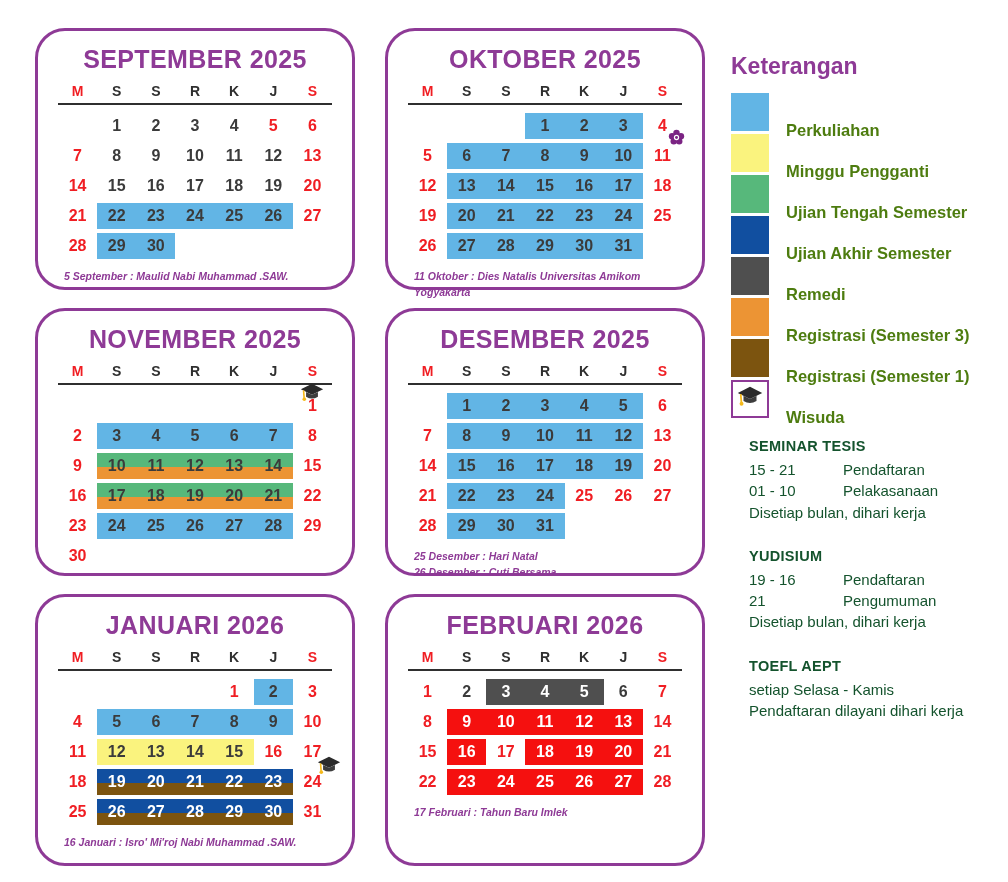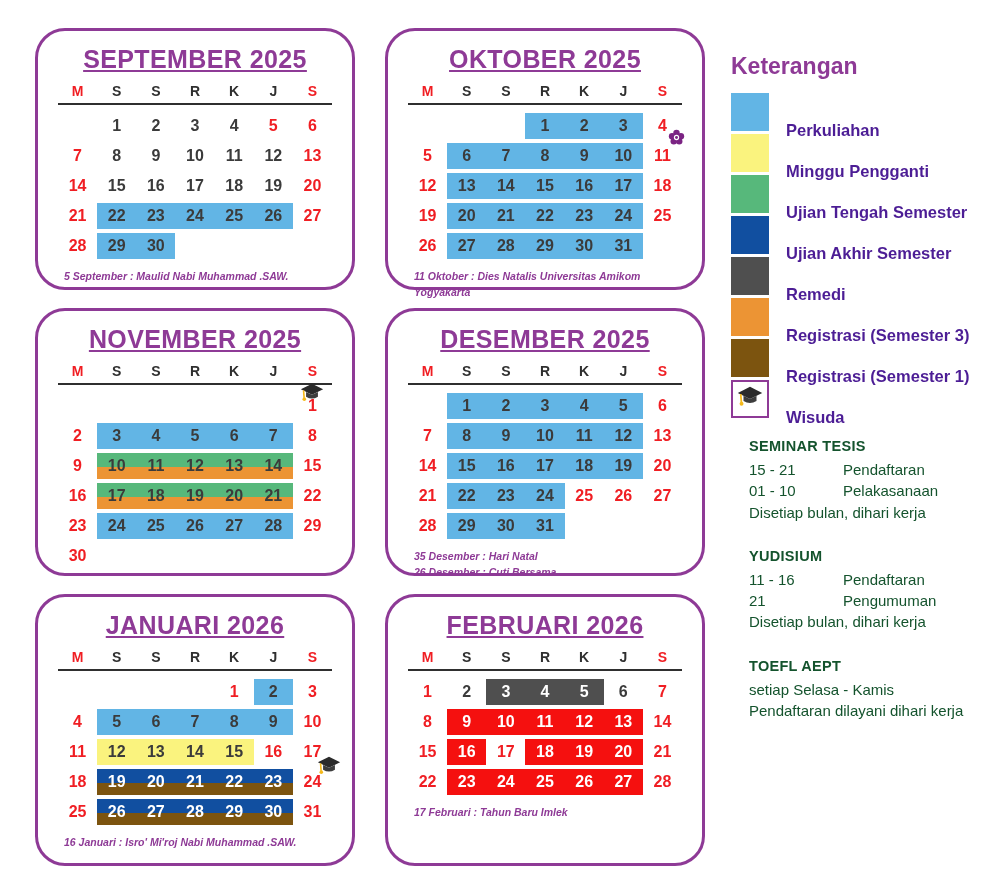--- a/index.html
+++ b/index.html
@@ -11,21 +11,21 @@
     position:absolute;left:35px;top:28px;
     display:grid;grid-template-columns:320px 320px;grid-template-rows:262px 268px 272px;
     column-gap:30px;row-gap:18px;
   }
   .card{
     border:3.5px solid #8E3A96;border-radius:30px;background:#fff;
     position:relative;padding:12px 20px 0;box-sizing:border-box;
   }
   .card-title{
     text-align:center;color:#8E3A96;font-weight:bold;font-size:25px;
-    letter-spacing:0.4px;margin-top:2px;white-space:nowrap;text-decoration:underline;
+    letter-spacing:0.4px;margin-top:2px;white-space:nowrap;
   }
   .dow-row{display:grid;grid-template-columns:repeat(7,1fr);margin-top:9px;}
   .dow{text-align:center;font-weight:bold;font-size:14px;color:#2F2F2F;}
   .dow.red{color:#F01E23;}
   .rule{border:none;border-top:2.5px solid #2F2F2F;margin:4px 0 8px;}
   .week{display:grid;grid-template-columns:repeat(7,1fr);height:26px;margin-bottom:4px;}
   .cell{
     position:relative;display:flex;align-items:center;justify-content:center;
     font-weight:bold;font-size:16px;color:#3B3B3B;
   }
@@ -41,21 +41,21 @@
   }
   
   .legend{position:absolute;left:731px;top:26px;width:274px;}
   .legend-title{font-size:23px;font-weight:bold;color:#8E3A96;margin-bottom:13px;margin-top:27px;}
   .legend-item{display:flex;align-items:center;height:38px;margin-bottom:3px;}
   .swatch{width:38px;height:38px;flex:0 0 38px;margin-right:17px;}
   .wisuda-box{
     width:38px;height:38px;flex:0 0 38px;margin-right:17px;box-sizing:border-box;
     border:2.5px solid #8E3A96;background:#fff;display:flex;align-items:center;justify-content:center;
   }
-  .legend-label{font-weight:bold;font-size:16.5px;color:#4c1d95;white-space:nowrap;margin-top:36px;}
+  .legend-label{font-weight:bold;font-size:16.5px;color:#4d7c0f;white-space:nowrap;margin-top:36px;}
   
   .info-area{position:absolute;left:749px;top:438px;width:272px;color:#14532d;}
   .info-section{margin-bottom:25px;}
   .info-title{font-weight:bold;font-size:14.5px;letter-spacing:0.3px;margin-bottom:5px;}
   .info-row{display:flex;font-size:15px;line-height:1.42;gap:20px;}
   .info-range{width:74px;flex:0 0 74px;}
   .info-label{flex:1;}
   .info-footer,.info-line{font-size:15px;line-height:1.42;}
 </style>
 </head>
@@ -563,21 +563,21 @@
           <span>30</span>
         </div>
         <div class="cell" style="background: rgb(98, 181, 229);">
           <span>31</span>
         </div>
         <div class="cell"></div>
         <div class="cell"></div>
         <div class="cell"></div>
       </div>
       <div class="notes">
-        <div>35 Desember : Hari Natal</div>
+        <div>25 Desember : Hari Natal</div>
         <div>26 Desember : Cuti Bersama</div>
       </div>
     </div>
     <div class="card">
       <div class="card-title">JANUARI 2026</div>
       <div class="dow-row">
         <span class="dow red">M</span>
         <span class="dow">S</span>
         <span class="dow">S</span>
         <span class="dow">R</span>
@@ -867,21 +867,21 @@
       </div>
       <div class="info-row">
         <span class="info-range">01 - 10</span>
         <span class="info-label">Pelakasanaan</span>
       </div>
       <div class="info-footer">Disetiap bulan, dihari kerja</div>
     </div>
     <div class="info-section">
       <div class="info-title">YUDISIUM</div>
       <div class="info-row">
-        <span class="info-range">11 - 16</span>
+        <span class="info-range">19 - 16</span>
         <span class="info-label">Pendaftaran</span>
       </div>
       <div class="info-row">
         <span class="info-range">21</span>
         <span class="info-label">Pengumuman</span>
       </div>
       <div class="info-footer">Disetiap bulan, dihari kerja</div>
     </div>
     <div class="info-section">
       <div class="info-title">TOEFL AEPT</div>

